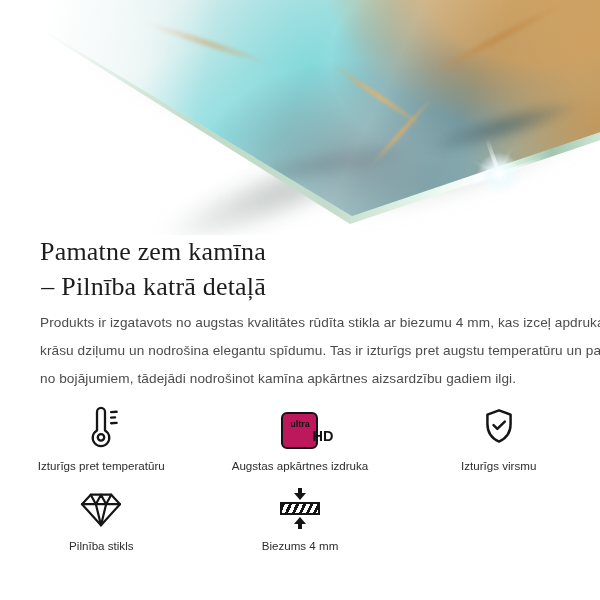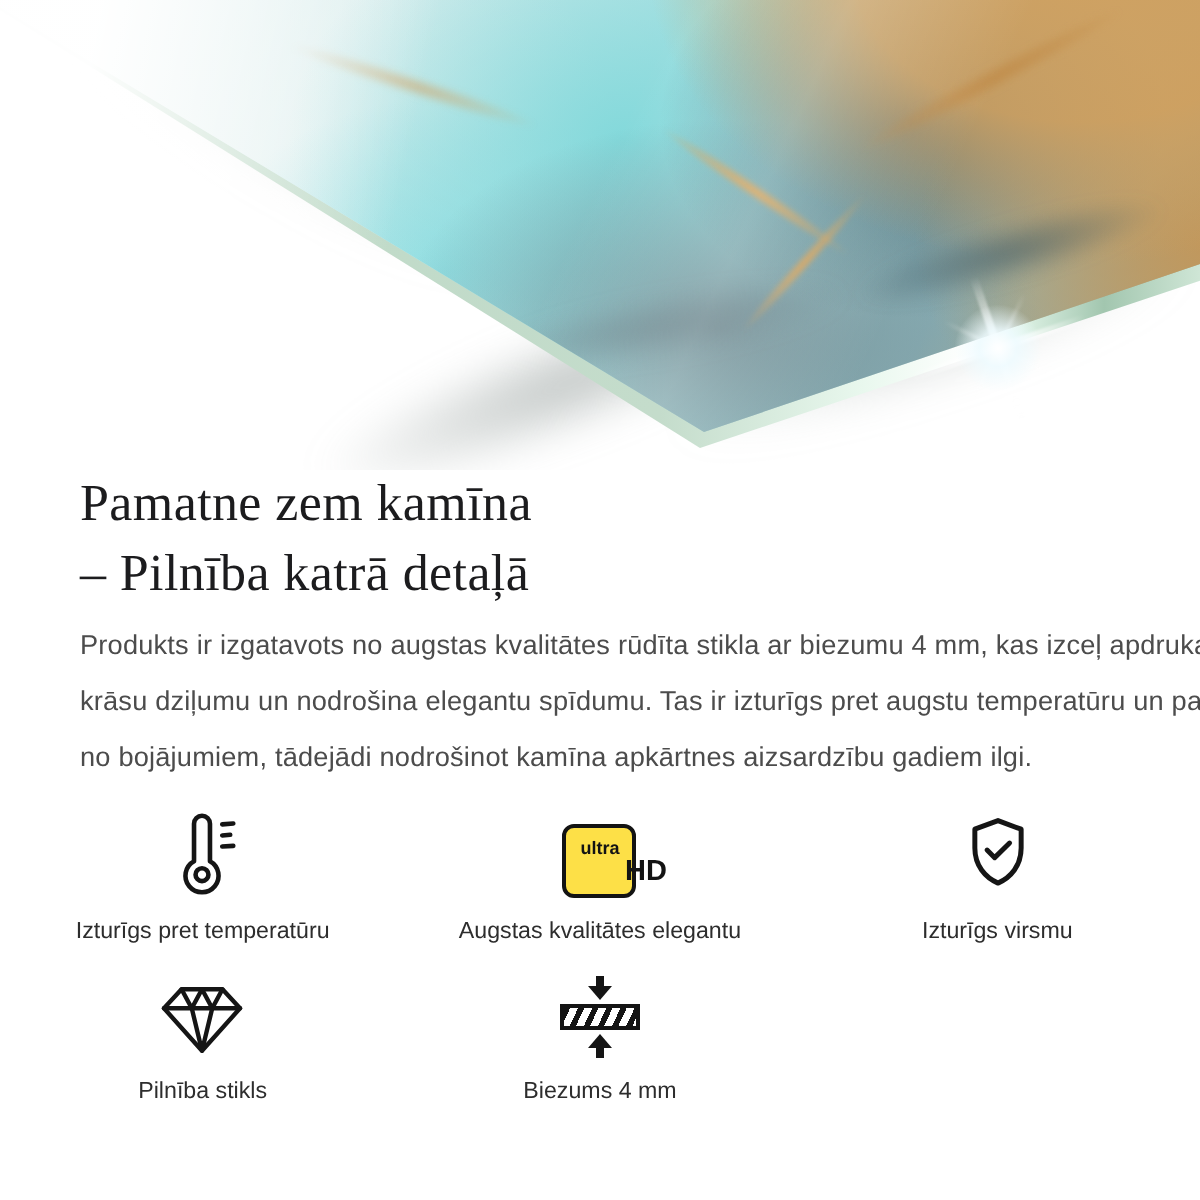--- a/index.html
+++ b/index.html
@@ -54,32 +54,32 @@
   .flare .arm-v{position:absolute;left:44px;top:9px;width:4px;height:74px;filter:blur(.6px);
       background:linear-gradient(to bottom,rgba(255,255,255,0),#fff 50%,rgba(255,255,255,0));}
   .flare .arm-d1,.flare .arm-d2{position:absolute;left:16px;top:45px;width:60px;height:2px;opacity:.55;filter:blur(.8px);
       background:linear-gradient(to right,rgba(255,255,255,0),#fff 50%,rgba(255,255,255,0));}
   .flare .arm-d1{transform:rotate(45deg);}
   .flare .arm-d2{transform:rotate(-45deg);}
   .flare .glow{position:absolute;left:24px;top:24px;width:44px;height:44px;
       background:radial-gradient(circle,#ffffff 0%,rgba(238,251,255,.85) 30%,rgba(205,238,255,0) 70%);}
   
   .heading{position:absolute;left:40px;top:234px;margin:0;font-family:"Liberation Serif","DejaVu Serif",serif;
-      font-weight:400;font-size:26px;line-height:35px;color:#1c1c1e;letter-spacing:.2px;}
+      font-weight:400;font-size:26px;line-height:35px;color:#1c1c1e;letter-spacing:.2px;text-align:right;}
   .desc{position:absolute;left:40px;top:309px;font-size:13.6px;line-height:28px;color:#4c4c4c;letter-spacing:.1px;}
   .desc .dline{white-space:nowrap;}
   
   .features{position:absolute;left:2px;top:403px;width:596px;display:grid;
       grid-template-columns:1fr 1fr 1fr;row-gap:10px;}
   .feature{display:flex;flex-direction:column;align-items:center;}
   .icon-box{height:46px;display:flex;align-items:flex-end;justify-content:center;}
   .feature .label{margin-top:10px;font-size:11.6px;line-height:14px;color:#2d2d2d;text-align:center;}
   .ico{stroke:#151515;fill:none;stroke-width:1.5;stroke-linecap:round;stroke-linejoin:round;}
   .uhd{width:33px;height:33px;border:2.6px solid #131313;border-radius:6px;display:flex;flex-direction:column;
-      align-items:center;justify-content:center;background:#fde047;}
+      align-items:center;justify-content:center;background:#be185d;}
   .uhd-top{font-size:9px;font-weight:700;line-height:10px;color:#131313;}
   .uhd-bottom{font-size:14.5px;font-weight:700;line-height:14px;color:#131313;padding-left:46px;}
   .bevel{width:38px;height:29px;clip-path:polygon(0 100%,100% 0,100% 100%);
       background:repeating-linear-gradient(135deg,#161616 0 3.2px,rgba(0,0,0,0) 3.2px 8.2px);margin-bottom:2px;}
   .thk{display:flex;flex-direction:column;align-items:center;}
   .thk-stem{width:3.5px;height:5px;background:#141414;}
   .thk-down{width:0;height:0;border-left:6.5px solid transparent;border-right:6.5px solid transparent;border-top:7px solid #141414;}
   .thk-up{width:0;height:0;border-left:6.5px solid transparent;border-right:6.5px solid transparent;border-bottom:7px solid #141414;}
   .thk-bar{width:36px;height:9px;border:2px solid #141414;margin:2px 0;
       background:repeating-linear-gradient(115deg,#141414 0 2.8px,#ffffff 2.8px 6.4px);}
@@ -137,21 +137,21 @@
     <div class="label">Izturīgs pret temperatūru</div>
   </div>
 
   <div class="feature">
     <div class="icon-box">
       <div class="uhd">
         <div class="uhd-top">ultra</div>
         <div class="uhd-bottom">HD</div>
       </div>
     </div>
-    <div class="label">Augstas kvalitātes elegantu</div>
+    <div class="label">Augstas apkārtnes izdruka</div>
   </div>
 
   <div class="feature">
     <div class="icon-box">
       <svg class="ico" width="40" height="43" viewBox="0 0 24 26" stroke-width="1.4">
         <path d="M12 2.6 L19 5.2 v5.7 c0 5.3 -3.1 8.9 -7 10.6 c-3.9 -1.7 -7 -5.3 -7 -10.6 V5.2 Z"></path>
         <path d="M8.7 11.5 l2.3 2.3 4.5 -4.4"></path>
       </svg>
     </div>
     <div class="label">Izturīgs virsmu</div>

